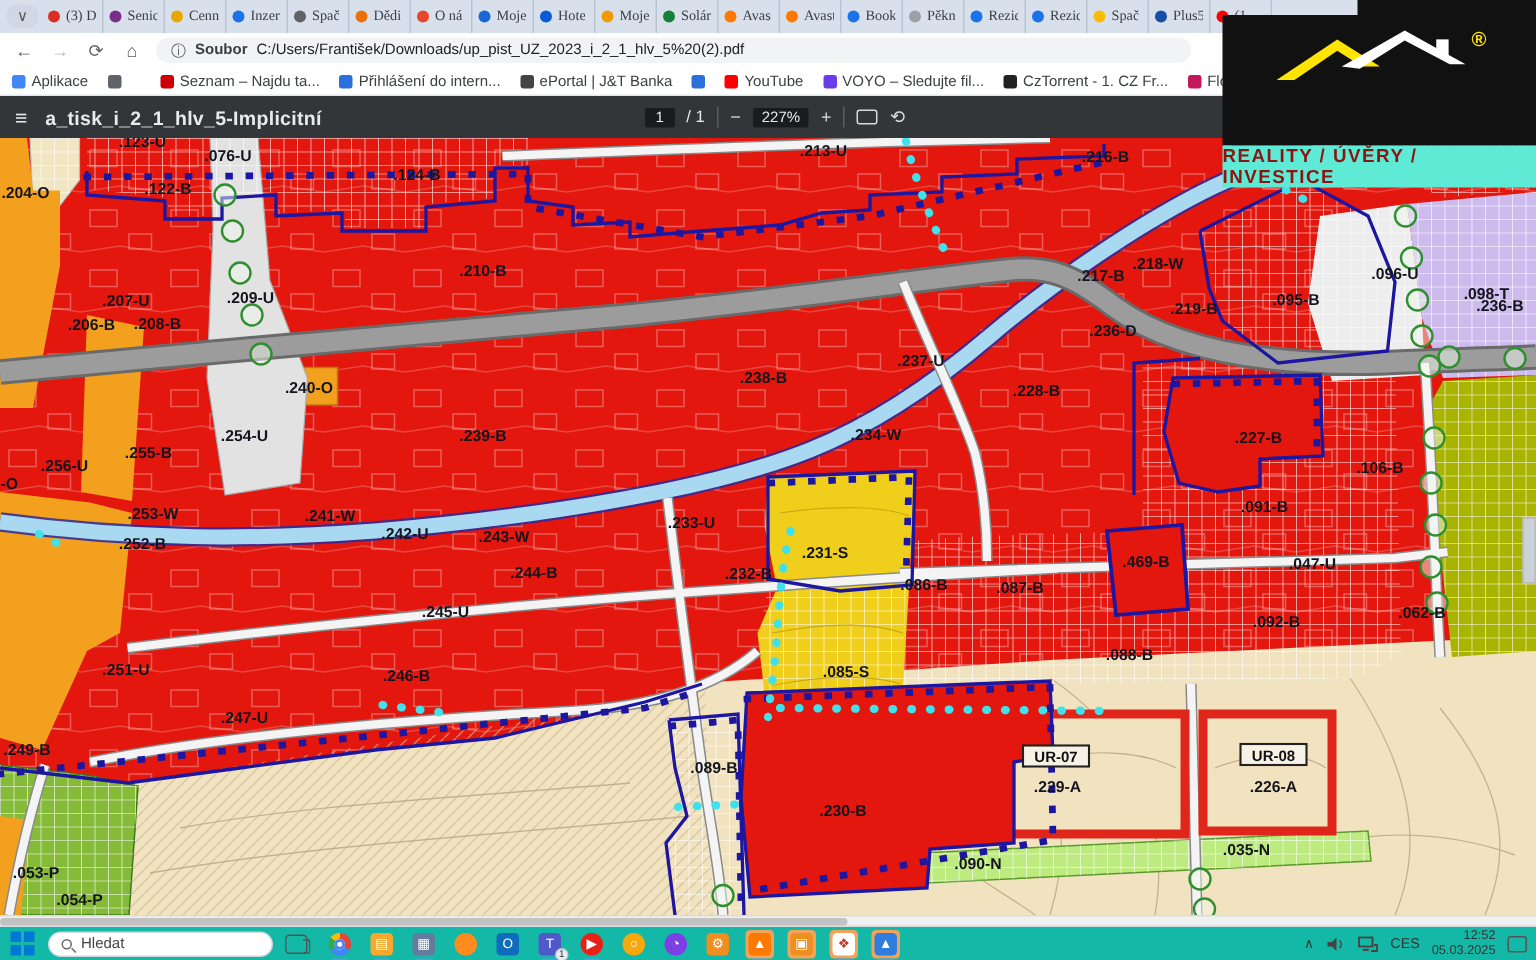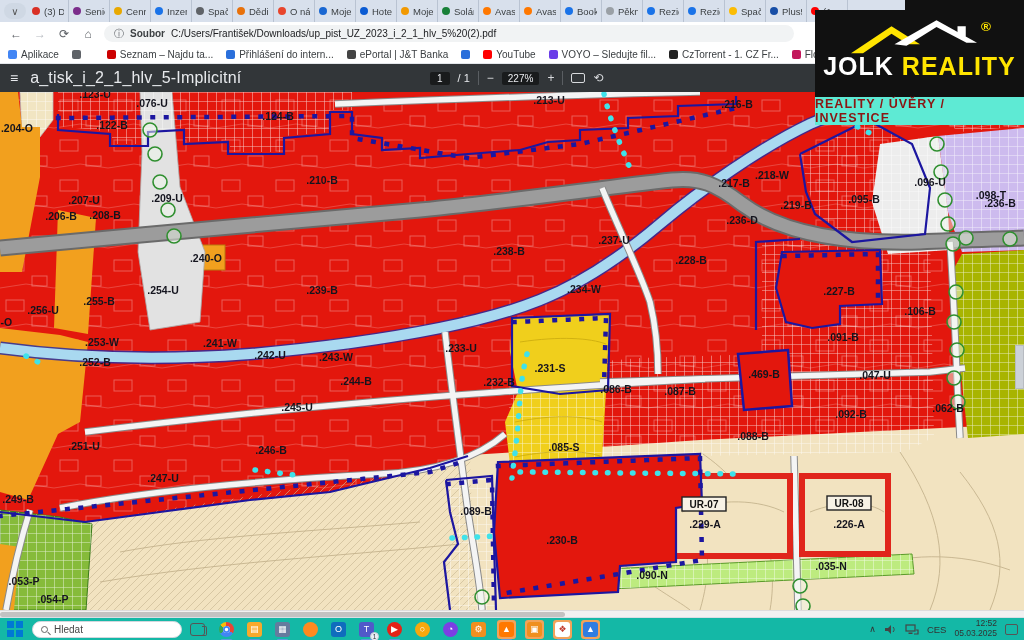--- a/index.html
+++ b/index.html
@@ -7,21 +7,21 @@
   body { font-family:"Liberation Sans", sans-serif; position:relative; background:#fff; }
 
   
   .tabstrip { height:22px; background:#d8e0ec; display:flex; align-items:center; padding-left:4px; }
   .tab-search { width:22px; height:16px; border-radius:8px; background:#cfd8e4; color:#555;
     font-size:10px; display:flex; align-items:center; justify-content:center; margin-right:2px; }
   .tabs { display:flex; flex:1; overflow:hidden; height:100%; align-items:center; }
   .tab { display:flex; align-items:center; gap:4px; width:41px; min-width:41px; padding:0 4px;
     height:100%; border-right:1px solid #b9c3d2; color:#3c4043; font-size:9.5px; overflow:hidden; }
   .tab .fav { width:8px; height:8px; border-radius:50%; flex:none; }
-  .tab .tlabel { white-space:nowrap; overflow:hidden; }
+  .tab .tlabel { white-space:nowrap; overflow:hidden;font-family:Liberation Serif, serif; }
 
   
   .toolbar { height:23px; background:#ffffff; display:flex; align-items:center; padding:0 8px; gap:8px; }
   .navbtn { font-size:12px; color:#5f6368; width:16px; text-align:center; }
   .navbtn.dis { color:#b6bac0; }
   .addressbar { flex:1; max-width:690px; height:17px; background:#f1f3f4; border-radius:9px;
     display:flex; align-items:center; gap:6px; padding:0 10px; font-size:10px; color:#202124; }
   .addressbar .info { color:#5f6368; font-size:10px; }
   .addressbar .chip { font-weight:bold; color:#3c4043; }
 
@@ -29,21 +29,21 @@
   .bookmarks { height:19px; background:#ffffff; border-bottom:1px solid #e4e7eb; display:flex;
     padding:0 8px; gap:13px; font-size:10px; color:#3c4043; overflow:hidden; }
   .bm { display:flex; align-items:center; gap:4px; white-space:nowrap; }
   .bm .bicon { width:9px; height:9px; border-radius:2px; flex:none; }
   .bm-sep { width:1px; height:12px; background:#d4d7db; }
 
   
   .pdfbar { height:28px; background:#323639; color:#e8eaed; display:flex; align-items:center;
     padding:0 10px; font-size:11px; position:relative; }
   .pdfbar .burger { font-size:14px; margin-right:12px; color:#e8eaed; }
-  .pdfbar .ptitle { font-size:16px; font-weight:normal; letter-spacing:.2px; }
+  .pdfbar .ptitle { font-size:13px; font-weight:bold; letter-spacing:.2px; }
   .pdf-center { position:absolute; left:430px; display:flex; align-items:center; gap:8px; }
   .pagebox { background:#191b1c; padding:1px 7px; border-radius:2px; font-size:10px; }
   .pdiv { width:1px; height:14px; background:#5a5e62; }
   .zoombox { background:#191b1c; padding:1px 6px; border-radius:2px; font-size:10px; }
   .pdficon { font-size:12px; color:#d8dadd; }
   .fitbox { width:14px; height:10px; border:1.3px solid #d8dadd; border-radius:2px; }
 
   
   .logo { position:absolute; top:10px; right:0; width:209px; z-index:60; }
   .logo .black { background:#111; height:87px; display:flex; flex-direction:column;
@@ -268,24 +268,20 @@
 
 <div class="logo-top-patch"></div>
 <div class="logo">
   <div class="black">
     <svg width="150" height="44" viewBox="0 0 200 58">
       <polygon points="8,52 62,16 100,40 84,40 62,26 24,52" fill="#ffe400"></polygon>
       <polygon points="66,40 122,8 176,38 162,38 122,17 82,42" fill="#ffffff"></polygon>
       <rect x="150" y="16" width="11" height="14" fill="#ffffff"></rect>
       <text x="188" y="22" font-size="18" fill="#ffe400" font-weight="bold" text-anchor="middle">®</text>
     </svg>
-    <div class="brand">
-      <span style="color:#fff">JOLK</span>
-      <span style="color:#ffe400">REALITY</span>
-    </div>
   </div>
   <div class="strip" style="background:#5eead4; color:#8b1513">REALITY  /  ÚVĚRY  /  INVESTICE</div>
 </div>
 
 <div class="mapwrap">
 <svg width="1024" height="518" viewBox="0 0 1024 518">
   <defs>
     <pattern id="grid" width="9" height="9" patternUnits="userSpaceOnUse">
       <path d="M0,0 H9 M0,0 V9" stroke="rgba(255,255,255,0.72)" stroke-width="1.1" fill="none"></path>
     </pattern>

